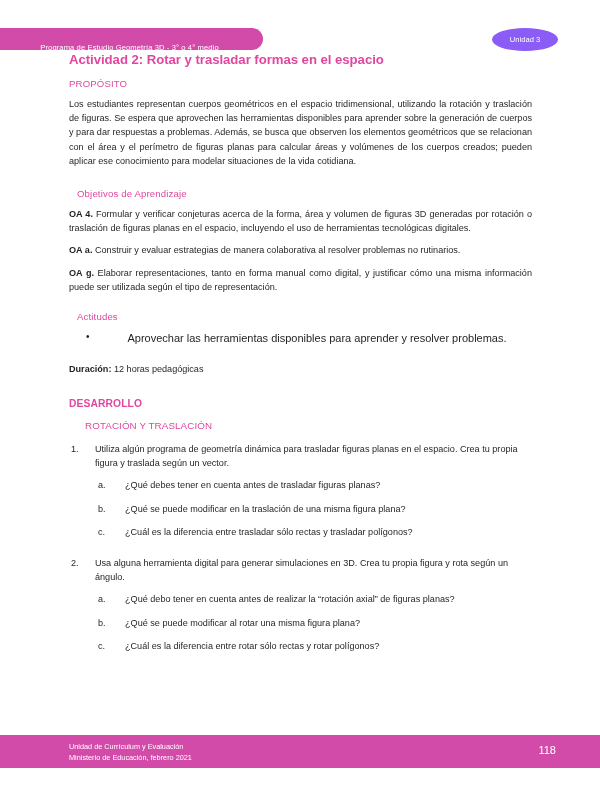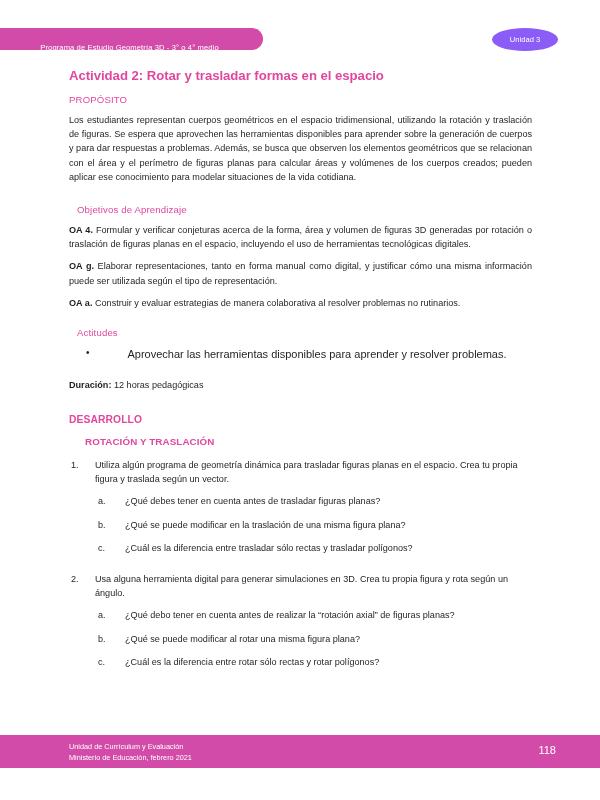--- a/index.html
+++ b/index.html
@@ -68,21 +68,21 @@
   .unit-badge-text {
     color: #ffffff;
     font-size: 7.6px;
     white-space: nowrap;
   }
 
   
   .content {
     position: absolute;
     left: 69px;
-    top: 68px;
+    top: 52px;
     width: 463px;
   }
 
   h1.activity-title {
     font-size: 13.2px;
     font-weight: bold;
     color: #e0479f;
     margin: 0 0 9px 0;
     line-height: 1.25;
     letter-spacing: -0.05px;
@@ -157,21 +157,21 @@
 
   h2.dev-heading {
     font-size: 10.3px;
     font-weight: bold;
     color: #e0479f;
     margin: 0 0 11px 0;
     letter-spacing: 0.1px;
   }
   h3.sub-heading {
     font-size: 9.8px;
-    font-weight: bold;
+    font-weight: normal;
     color: #e0479f;
     margin: 0 0 11px 0;
     letter-spacing: 0.1px;
     padding-left: 16px;
   }
 
   
   ol.num-list {
     list-style: none;
     margin: 0;
@@ -271,27 +271,27 @@
     <div class="section-label indent">Objetivos de Aprendizaje</div>
 
     <div class="oa-block">
       <p>
         <span class="oa-code">OA 4.</span><span> Formular y verificar conjeturas acerca de la forma, área y volumen de figuras 3D generadas por rotación o traslación de figuras planas en el espacio, incluyendo el uso de herramientas tecnológicas digitales.</span>
       </p>
     </div>
 
     <div class="oa-block">
       <p>
-        <span class="oa-code">OA g.</span><span> Elaborar representaciones, tanto en forma manual como digital, y justificar cómo una misma información puede ser utilizada según el tipo de representación.</span>
+        <span class="oa-code">OA a.</span><span> Construir y evaluar estrategias de manera colaborativa al resolver problemas no rutinarios.</span>
       </p>
     </div>
 
     <div class="oa-block">
       <p>
-        <span class="oa-code">OA a.</span><span> Construir y evaluar estrategias de manera colaborativa al resolver problemas no rutinarios.</span>
+        <span class="oa-code">OA g.</span><span> Elaborar representaciones, tanto en forma manual como digital, y justificar cómo una misma información puede ser utilizada según el tipo de representación.</span>
       </p>
     </div>
 
     <div class="spacer-sm"></div>
 
     <div class="section-label indent">Actitudes</div>
 
     <ul class="bullets">
       <li>Aprovechar las herramientas disponibles para aprender y resolver problemas.</li>
     </ul>

